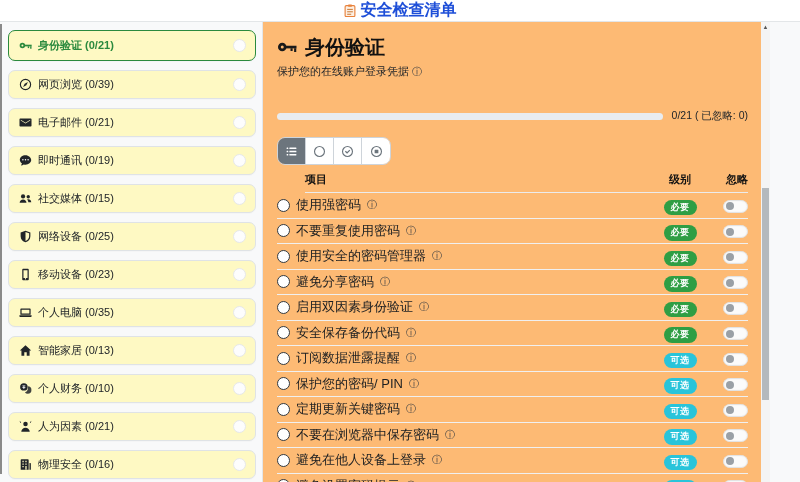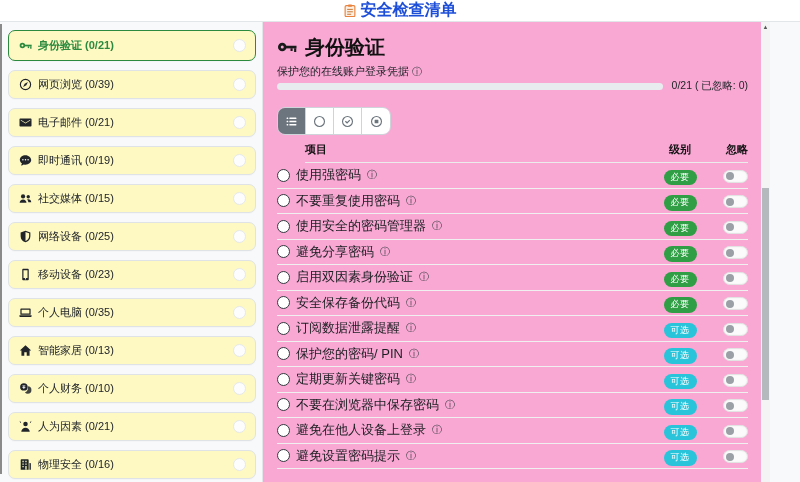--- a/index.html
+++ b/index.html
@@ -24,36 +24,36 @@
   .side-item .s-icon { width:13px; height:13px; margin-right:6px; color:#212529; flex:none; }
   .side-item .s-icon svg { width:13px; height:13px; display:block; }
   .side-item .s-label { font-size:11px; color:#212529; white-space:nowrap; }
   .side-item .s-circle { margin-left:auto; width:13px; height:13px; border-radius:50%;
     border:1px solid #e6e8ea; background:#fdfdfd; }
   .side-item.active { border:1.5px solid var(--green,#2b8a3e); height:31px; }
   .side-item.active .s-label { color:var(--green,#2b8a3e); font-weight:bold; }
   .side-item.active .s-icon { color:var(--green,#2b8a3e); }
 
   
-  .main-wrap { flex:0 0 508px; background:#f9a8d4; border-left:1px solid #e3e6e8; position:relative; overflow:hidden; }
+  .main-wrap { flex:0 0 508px; background:#fdba74; border-left:1px solid #e3e6e8; position:relative; overflow:hidden; }
   .main-scrollbar { position:absolute; right:0; top:0; bottom:0; width:9px; background:#f4f4f4; }
   .main-scrollbar .thumb { position:absolute; left:1px; width:7px; top:166px; height:212px; background:#b4b9bd; }
   .main-scrollbar .arrow-up { position:absolute; top:1px; left:0; width:9px; text-align:center;
     font-size:6px; color:#555; line-height:8px; }
   .main { padding:14px 22px 0 14px; height:460px; overflow:hidden; }
 
   .main-title { display:flex; align-items:center; gap:8px; }
   .main-title .m-icon { color:#1a1a1a; }
   .main-title .m-icon svg { width:20px; height:20px; display:block; }
   .main-title h1 { font-size:20px; font-weight:bold; color:#111; line-height:22px; }
 
   .subtitle-row { margin-top:6px; font-size:11px; color:#212529; display:flex; align-items:center; gap:3px; }
   .info-glyph { font-size:10px; color:#343a40; line-height:1; }
 
-  .progress-row { margin-top:0; display:flex; align-items:center; gap:9px; }
+  .progress-row { margin-top:30px; display:flex; align-items:center; gap:9px; }
   .progress-track { flex:1; height:7px; background:#e9ecef; border-radius:4px; overflow:hidden; }
   .progress-fill { height:100%; background:var(--green,#2b8a3e); width:0%; }
   .progress-label { flex:none; font-size:10.5px; color:#212529; }
 
   .filter-group { margin-top:14px; display:inline-flex; border-radius:8px; overflow:hidden;
     border:1px solid #ced4da; }
   .filter-btn { width:28px; height:26px; background:#fff; border:none; border-right:1px solid #ced4da;
     display:flex; align-items:center; justify-content:center; color:#6c757d; cursor:pointer; }
   .filter-btn:last-child { border-right:none; }
   .filter-btn svg { width:13px; height:13px; display:block; }
@@ -64,21 +64,21 @@
     font-size:11px; font-weight:bold; color:#111; padding-bottom:9px;margin-left:28px; }
   .col-item { flex:1; }
   .col-level { flex:0 0 48px; text-align:center; }
   .col-ignore { flex:0 0 44px; text-align:right; }
 
   .row { display:flex; align-items:center; height:25.5px; border-bottom:1px solid #f0f0f0; }
   .row .col-item { display:flex; align-items:center; gap:6px; min-width:0; }
   .row-check { width:13px; height:13px; border-radius:50%; border:1.5px solid #343a40;
     background:#fff; flex:none; cursor:pointer; }
   .row-label { font-size:13px; color:#1b1e21; white-space:nowrap; overflow:hidden; }
-  .badge { display:inline-block; font-size:9px; font-weight:normal; color:#fff; line-height:1;
+  .badge { display:inline-block; font-size:9px; font-weight:bold; color:#fff; line-height:1;
     padding:3px 7px 3.5px; border-radius:9px; letter-spacing:.5px;text-align:center; }
   .badge.required { background:var(--required,#2f9e44); }
   .badge.optional { background:var(--optional,#29c4da); }
   .toggle { width:25px; height:13px; border-radius:7px; background:#fbfbfb; border:1px solid #e3e3e3;
     position:relative; display:inline-block; vertical-align:middle; cursor:pointer;
     box-shadow:inset 0 0 2px rgba(0,0,0,.05); }
   .toggle .knob { position:absolute; left:2px; top:1.5px; width:8px; height:8px; border-radius:50%;
     background:#9aa0a6; }
 </style>
 </head>

